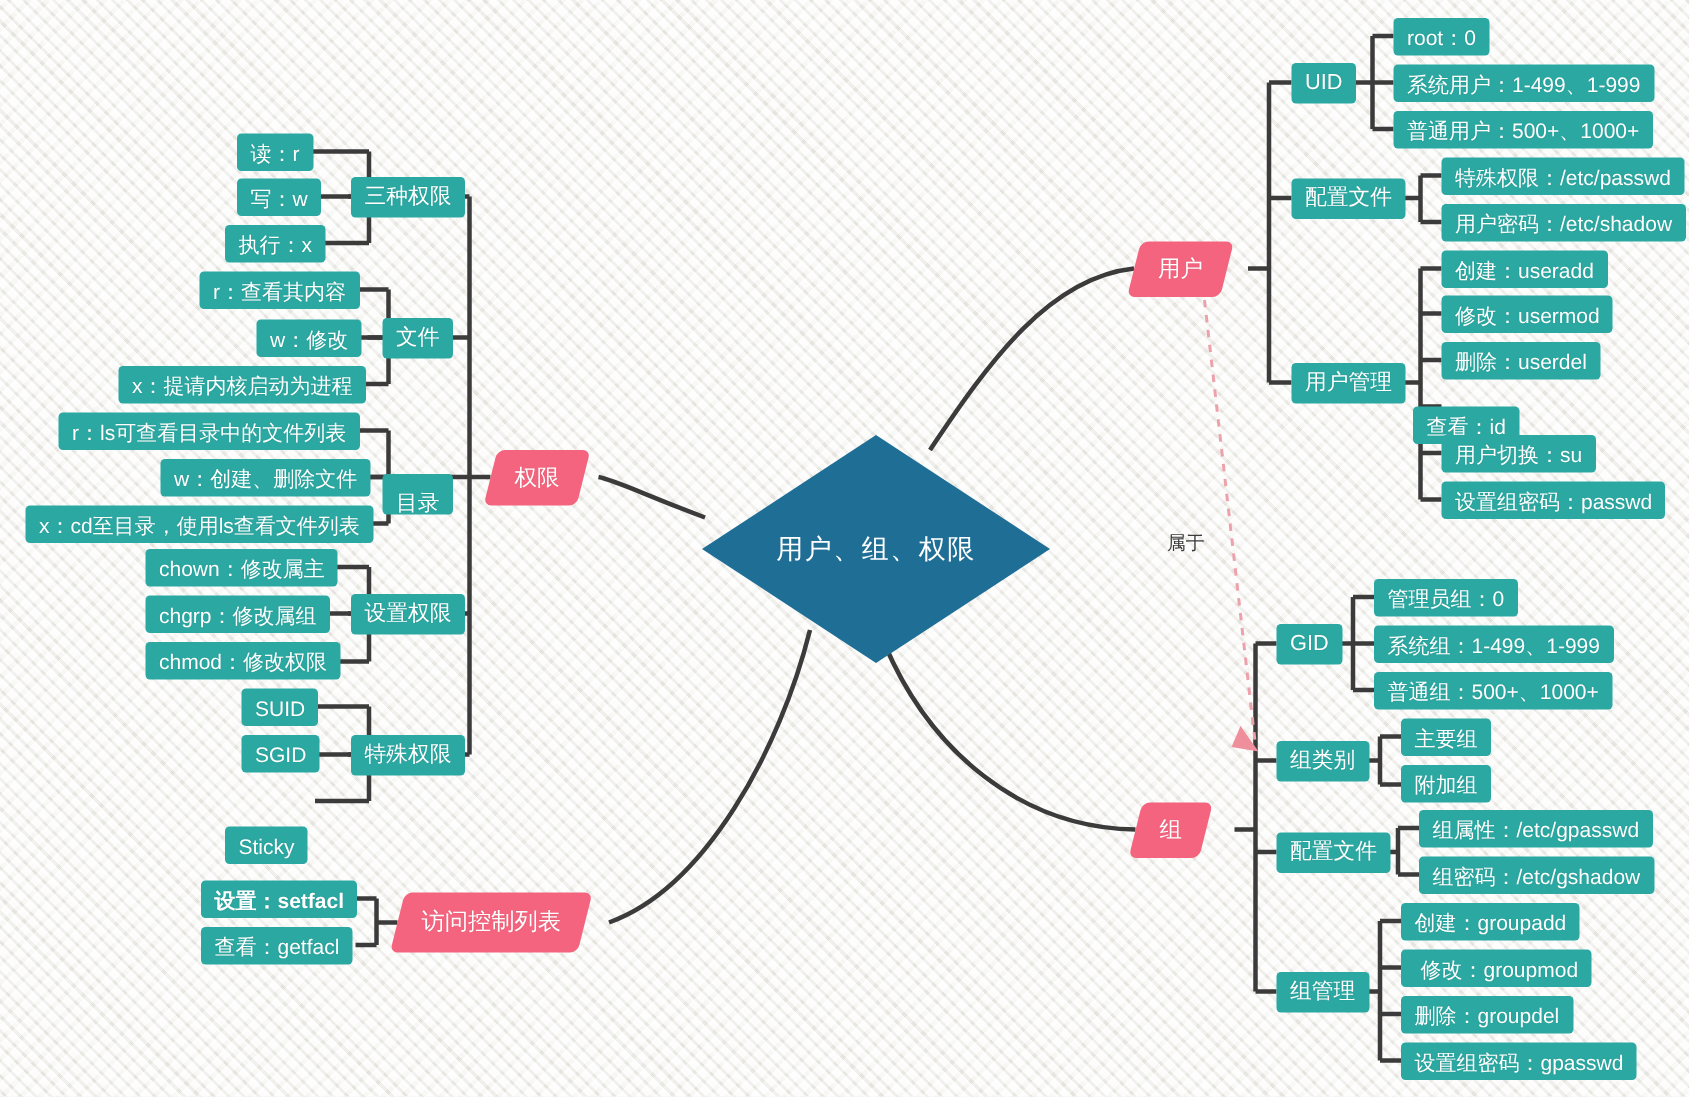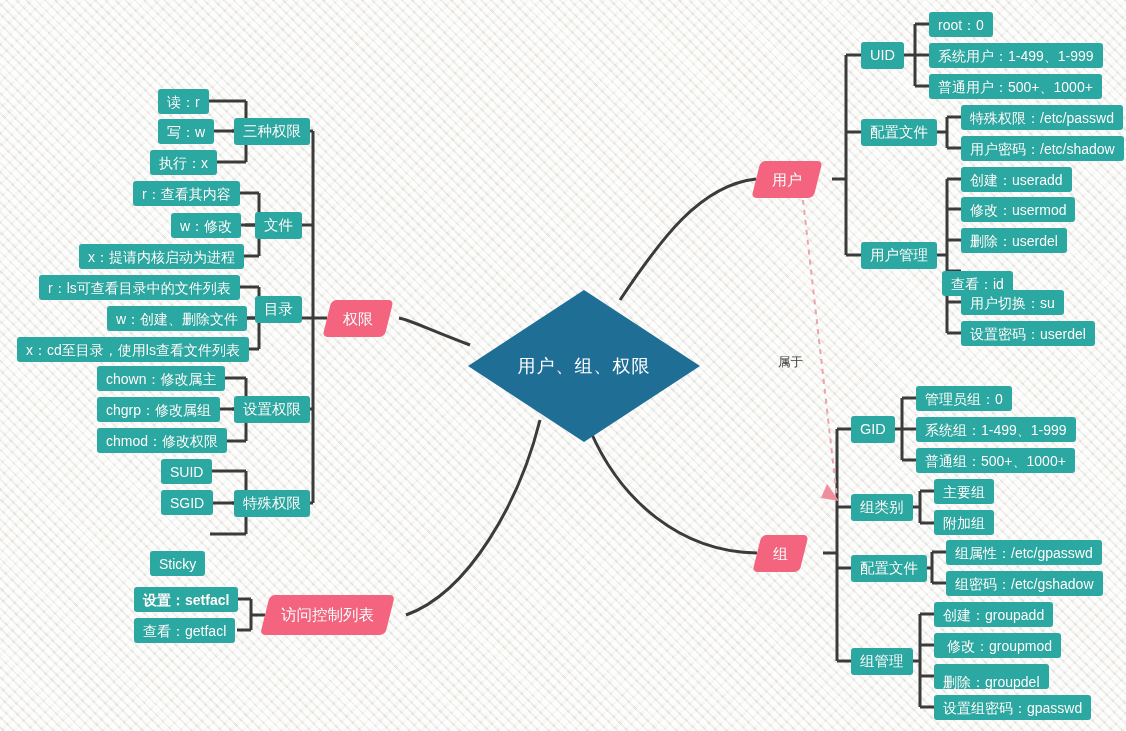--- a/index.html
+++ b/index.html
@@ -198,21 +198,21 @@
   <div class="node teal" style="left:133px;top:181px;">
       <span>r：查看其内容</span>
     </div>
   <div class="node teal" style="left:171px;top:213px;">
       <span>w：修改</span>
     </div>
   <div class="node teal" style="left:79px;top:244px;">
       <span>x：提请内核启动为进程</span>
     </div>
 
-  <div class="node teal mid" style="left:255px;top:296px;">
+  <div class="node teal mid" style="left:255px;top:316px;align-items:flex-end;">
       <span>目录</span>
     </div>
   <div class="node teal" style="left:39px;top:275px;">
       <span>r：ls可查看目录中的文件列表</span>
     </div>
   <div class="node teal" style="left:107px;top:306px;">
       <span>w：创建、删除文件</span>
     </div>
   <div class="node teal" style="left:17px;top:337px;">
       <span>x：cd至目录，使用ls查看文件列表</span>
@@ -293,21 +293,21 @@
   <div class="node teal" style="left:961px;top:228px;">
       <span>删除：userdel</span>
     </div>
   <div class="node teal" style="left:942px;top:259px;margin-top:12px;">
       <span>查看：id</span>
     </div>
   <div class="node teal" style="left:961px;top:290px;">
       <span>用户切换：su</span>
     </div>
   <div class="node teal" style="left:961px;top:321px;">
-      <span>设置密码：userdel</span>
+      <span>设置组密码：passwd</span>
     </div>
 
   <div class="node pink" style="left:757px;top:535px;">
     <span>组</span>
   </div>
 
   <div class="node teal mid" style="left:851px;top:416px;">
       <span>GID</span>
     </div>
   <div class="node teal" style="left:916px;top:386px;">
@@ -342,21 +342,21 @@
 
   <div class="node teal mid" style="left:851px;top:648px;">
       <span>组管理</span>
     </div>
   <div class="node teal" style="left:934px;top:602px;">
       <span>创建：groupadd</span>
     </div>
   <div class="node teal" style="left:934px;top:633px;padding-left:13px;">
       <span>修改：groupmod</span>
     </div>
-  <div class="node teal" style="left:934px;top:664px;align-items:flex-end;">
+  <div class="node teal" style="left:934px;top:664px;">
       <span>删除：groupdel</span>
     </div>
   <div class="node teal" style="left:934px;top:695px;">
       <span>设置组密码：gpasswd</span>
     </div>
 
   <div class="edge-label" style="left:778px;top:354px;">属于</div>
 
 </div>
 

